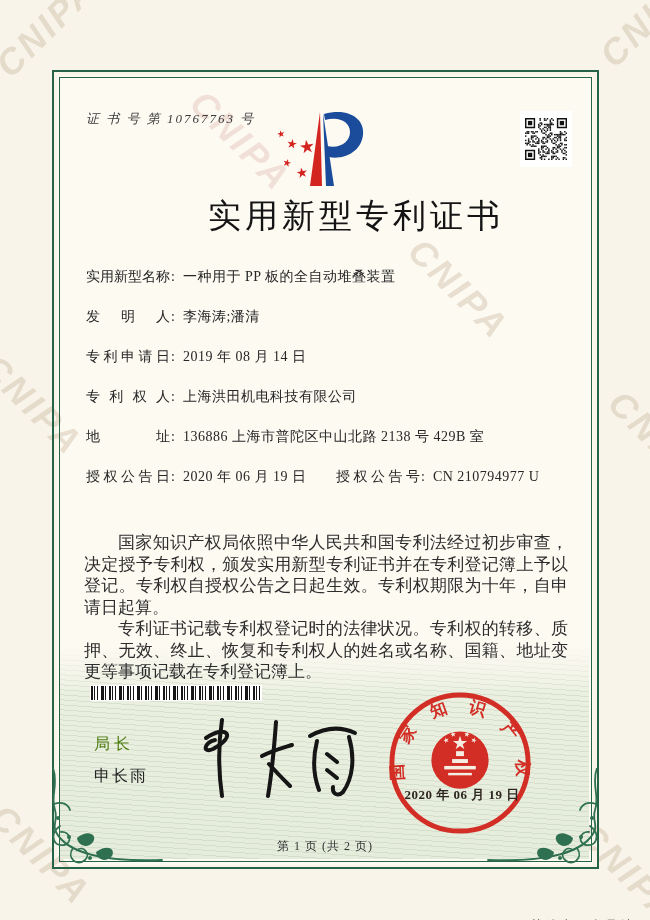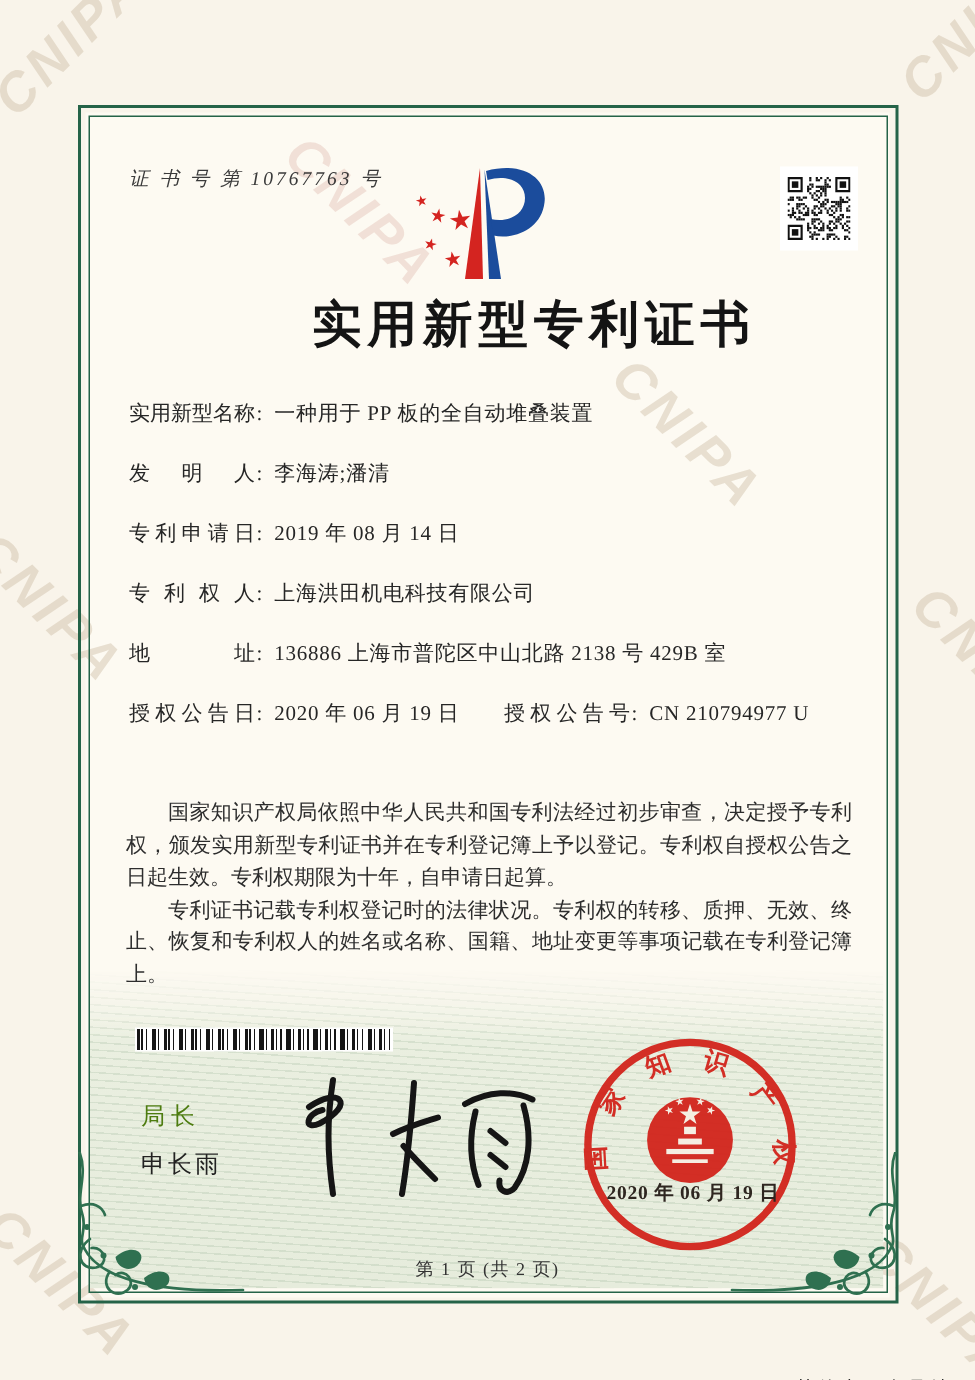--- a/index.html
+++ b/index.html
@@ -31,33 +31,33 @@
     -webkit-mask-image:linear-gradient(180deg,transparent 0,#000 48px);
             mask-image:linear-gradient(180deg,transparent 0,#000 48px);
   }
   
   .cert-no{position:absolute;left:86px;top:110px;z-index:3;font-size:13px;letter-spacing:2px;color:#3a3a3a;font-style:italic;}
   .qr-box{position:absolute;left:520px;top:111px;width:52px;height:56px;background:#fff;z-index:3;
     display:flex;align-items:center;justify-content:center;}
   .logo{position:absolute;left:268px;top:100px;z-index:3;}
   .title{
     position:absolute;left:53px;top:194px;width:544px;z-index:3;
-    font-size:33px;font-weight:700;letter-spacing:4px;text-align:center;color:#141414;padding-left:31px;
+    font-size:33px;font-weight:400;letter-spacing:4px;text-align:center;color:#141414;padding-left:31px;
   }
   .fields{position:absolute;left:86px;top:266px;width:490px;z-index:3;font-size:14px;}
   .field-row{position:relative;height:21px;line-height:21px;margin-bottom:19px;white-space:nowrap;}
   .f-label{
     display:inline-block;width:84px;vertical-align:top;
     text-align:justify;text-align-last:justify;text-justify:inter-character;
   }
   .f-colon{display:inline-block;margin:0 8px 0 1px;}
   .f-value{letter-spacing:0.5px;}
   .pair2{position:absolute;left:250px;top:0;}
   .body-text{position:absolute;left:84px;top:532px;width:484px;z-index:3;
-    font-size:14px;line-height:21.5px;text-align:justify;color:#2d2d2d;}
+    font-size:17px;line-height:21.5px;text-align:justify;color:#2d2d2d;}
   .body-text p{margin:0;text-indent:2em;}
   .barcode-box{position:absolute;left:90px;top:685px;width:172px;height:16px;background:#fff;z-index:3;padding:0;}
   .barcode-bars{
     margin:1px;height:14px;
     background:repeating-linear-gradient(90deg,
       #161616 0 2px,#fff 2px 3px,#161616 3px 4px,#fff 4px 6px,
       #161616 6px 7px,#fff 7px 10px,#161616 10px 13px,#fff 13px 14px,
       #161616 14px 15px,#fff 15px 18px);
   }
   .signer-title{position:absolute;left:94px;top:734px;z-index:3;font-size:16px;letter-spacing:4px;color:#4d7c0f;}

